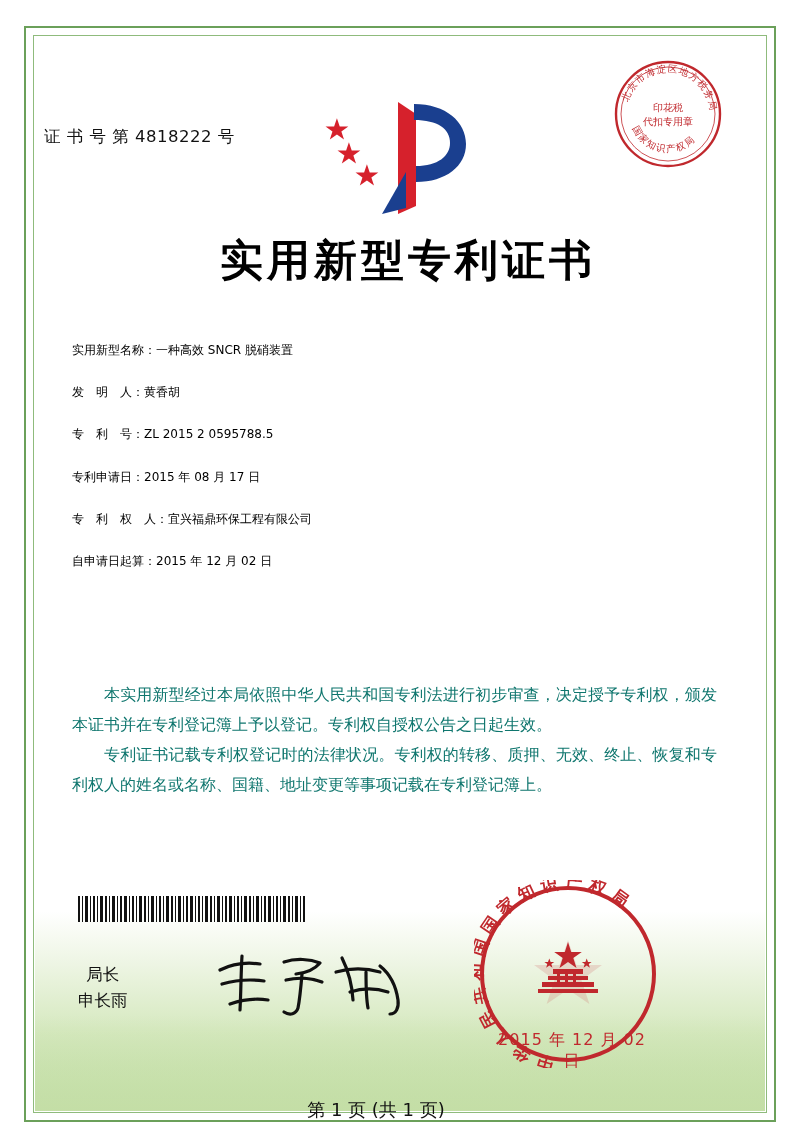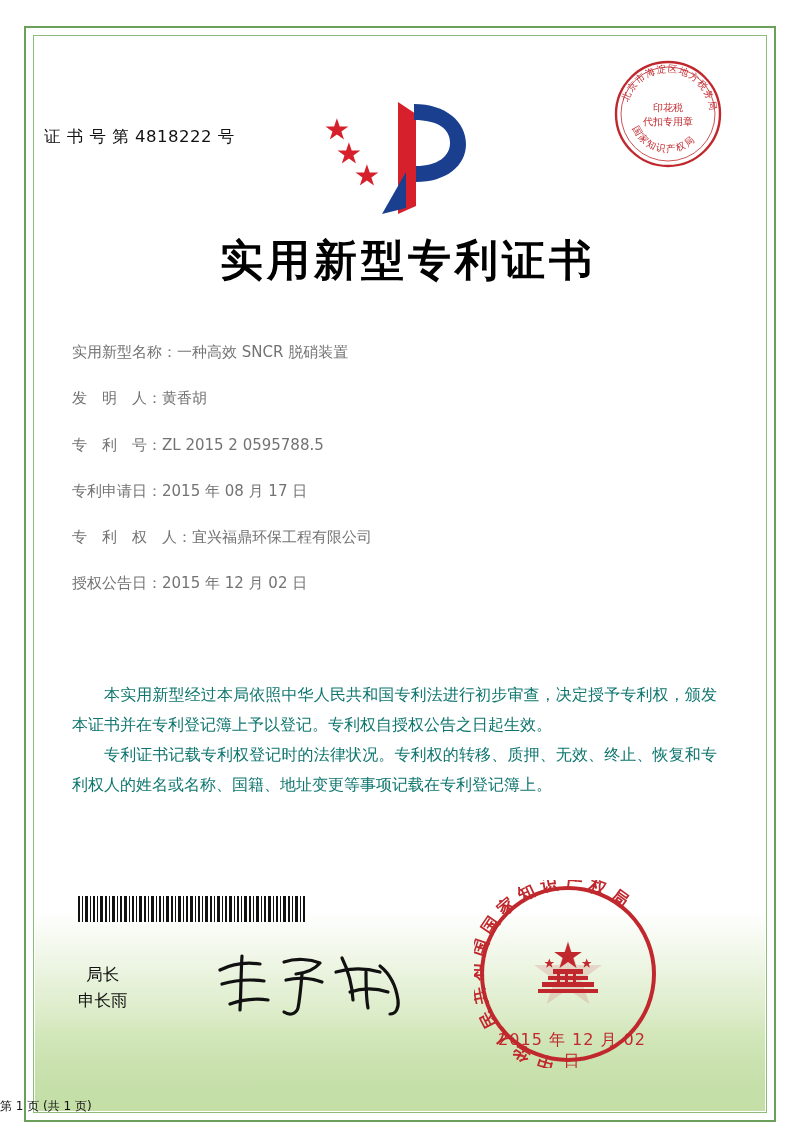--- a/index.html
+++ b/index.html
@@ -97,22 +97,22 @@
     color: #000;
   }
 
   .fields {
     position: absolute;
     left: 72px;
     top: 342px;
     width: 640px;
   }
   .field-row {
-    font-size: 15px;
-    color: #737373;
+    font-size: 12px;
+    color: #000000;
     margin-bottom: 26px;
     line-height: 1.35;
     white-space: nowrap;
   }
   .field-row .label {
     display: inline-block;
   }
   .field-row .value {
     display: inline-block;
   }
@@ -175,21 +175,22 @@
     top: 948px;
     width: 210px;
     height: 72px;
   }
 
   .page-footer {
     position: absolute;
     left: 0;
     top: 1098px;
     width: 752px;
-    font-size: 12px;
+    text-align: center;
+    font-size: 18px;
     color: #111;
   }
 </style>
 </head>
 <body>
 
 <div class="page">
 
   <div class="border-outer"></div>
   <div class="border-inner"></div>
@@ -243,21 +244,21 @@
     <div class="field-row">
       <span class="label">专　利　号：</span><span class="value">ZL 2015 2 0595788.5</span>
     </div>
     <div class="field-row">
       <span class="label">专利申请日：</span><span class="value">2015 年 08 月 17 日</span>
     </div>
     <div class="field-row">
       <span class="label">专　利　权　人：</span><span class="value">宜兴福鼎环保工程有限公司</span>
     </div>
     <div class="field-row">
-      <span class="label">授权公告日：</span><span class="value">2015 年 12 月 02 日</span>
+      <span class="label">自申请日起算：</span><span class="value">2015 年 12 月 02 日</span>
     </div>
   </div>
 
   <div class="body-text">
     <p>本实用新型经过本局依照中华人民共和国专利法进行初步审查，决定授予专利权，颁发本证书并在专利登记簿上予以登记。专利权自授权公告之日起生效。</p>
     <p>专利证书记载专利权登记时的法律状况。专利权的转移、质押、无效、终止、恢复和专利权人的姓名或名称、国籍、地址变更等事项记载在专利登记簿上。</p>
   </div>
 
   <div class="barcode">
     <svg width="230" height="26" viewBox="0 0 230 26">

